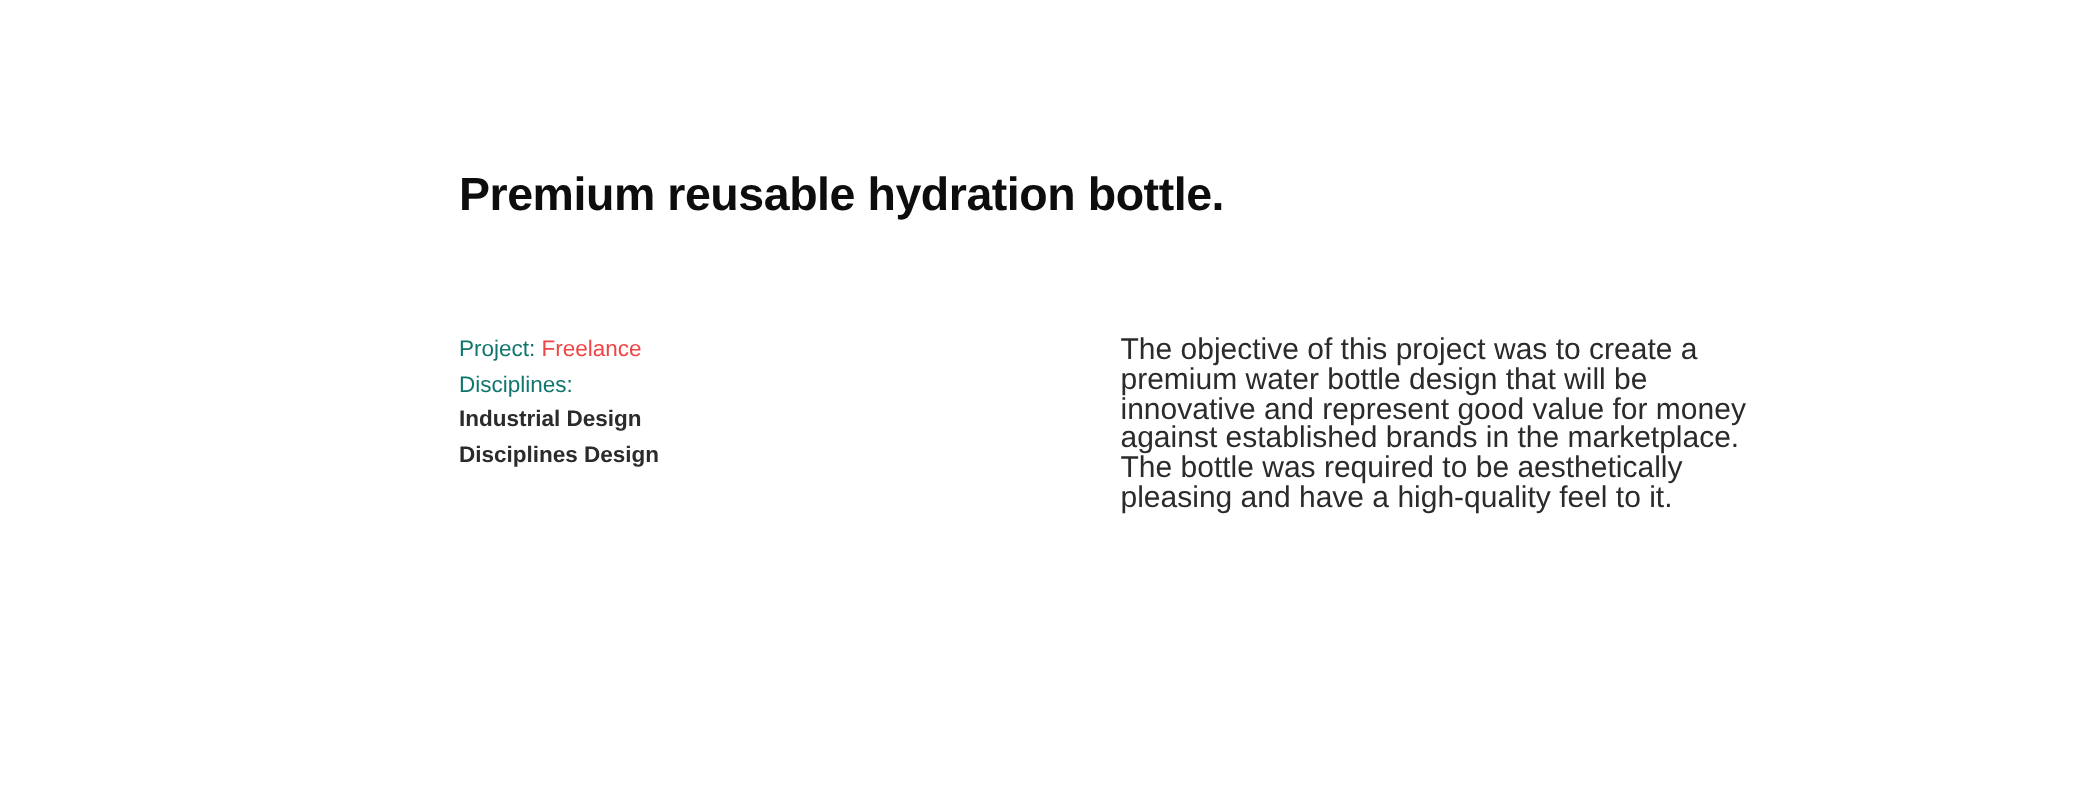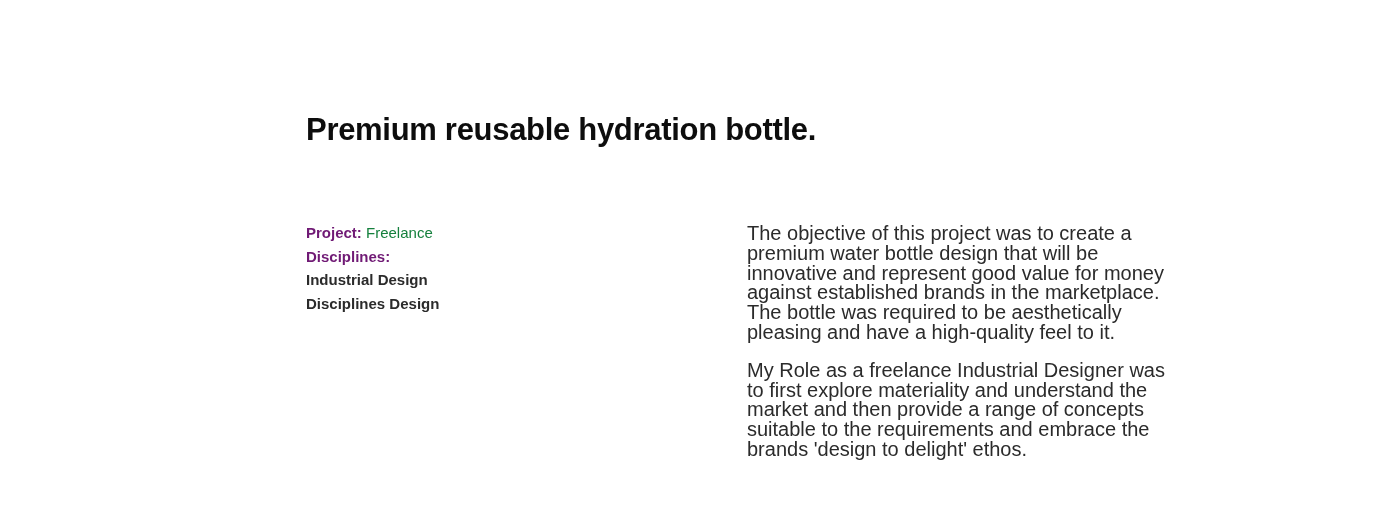--- a/index.html
+++ b/index.html
@@ -43,27 +43,27 @@
     font-size: 15px;
     line-height: 23.7px;
     color: #2b2b2b;
   }
 
   .meta-line {
     white-space: nowrap;
   }
 
   .meta-label {
-    font-weight: bold;
-    color: #701a75;
+    font-weight: normal;
+    color: #0f766e;
   }
 
   .meta-value {
     font-weight: normal;
-    color: #15803d;
+    color: #ef4444;
   }
 
   .discipline-line {
     white-space: nowrap;
     color: #2b2b2b;
     font-weight: bold;
   }
 
   .body-block {
     position: absolute;
@@ -103,16 +103,15 @@
 
     <div class="discipline-line">Industrial Design</div>
 
     <div class="discipline-line">Disciplines Design</div>
 
 
   </div>
 
   <div class="body-block">
     <p class="body-para">The objective of this project was to create a premium water bottle design that will be innovative and represent good value for money against established brands in the marketplace. The bottle was required to be aesthetically pleasing and have a high-quality feel to it.</p>
-    <p class="body-para">My Role as a freelance Industrial Designer was to first explore materiality and understand the market and then provide a range of concepts suitable to the requirements and embrace the brands 'design to delight' ethos.</p>
   </div>
 
 </div>
 
 </body></html>

